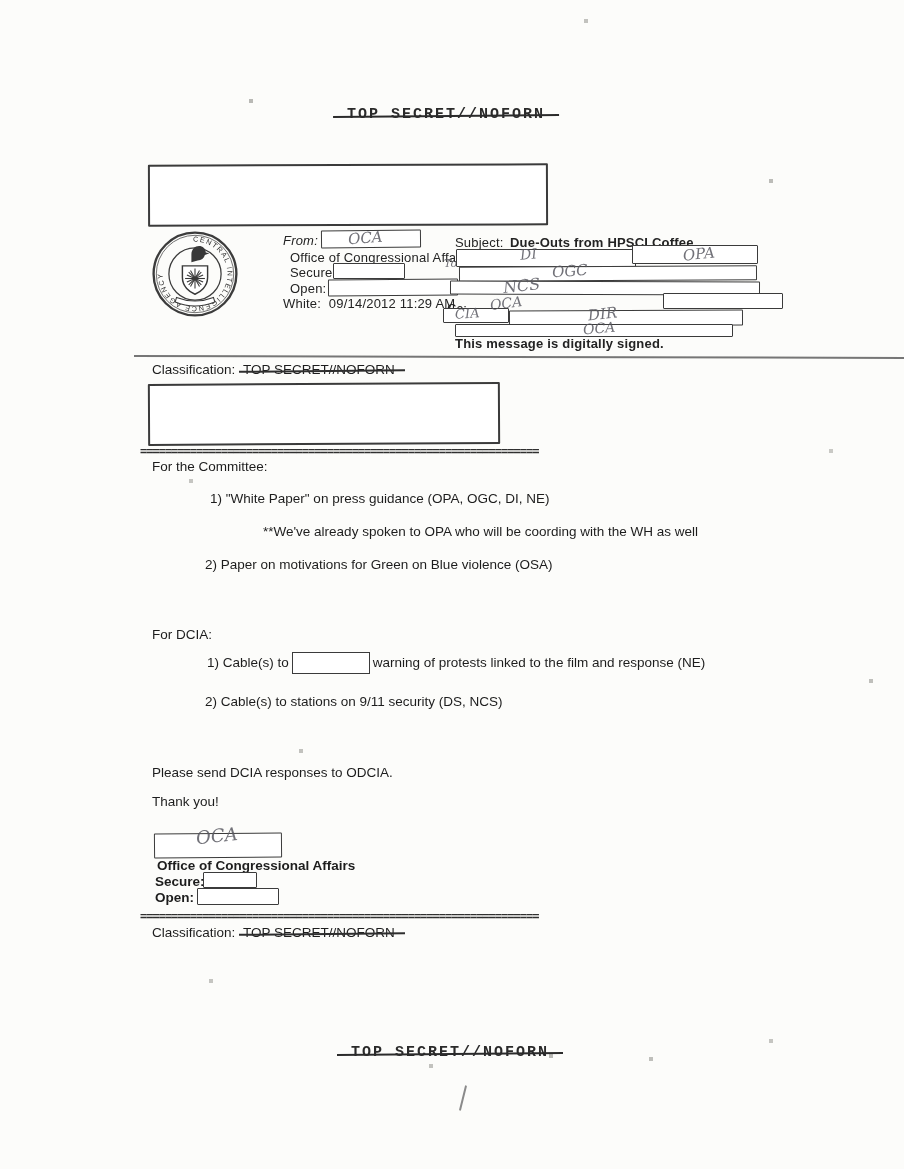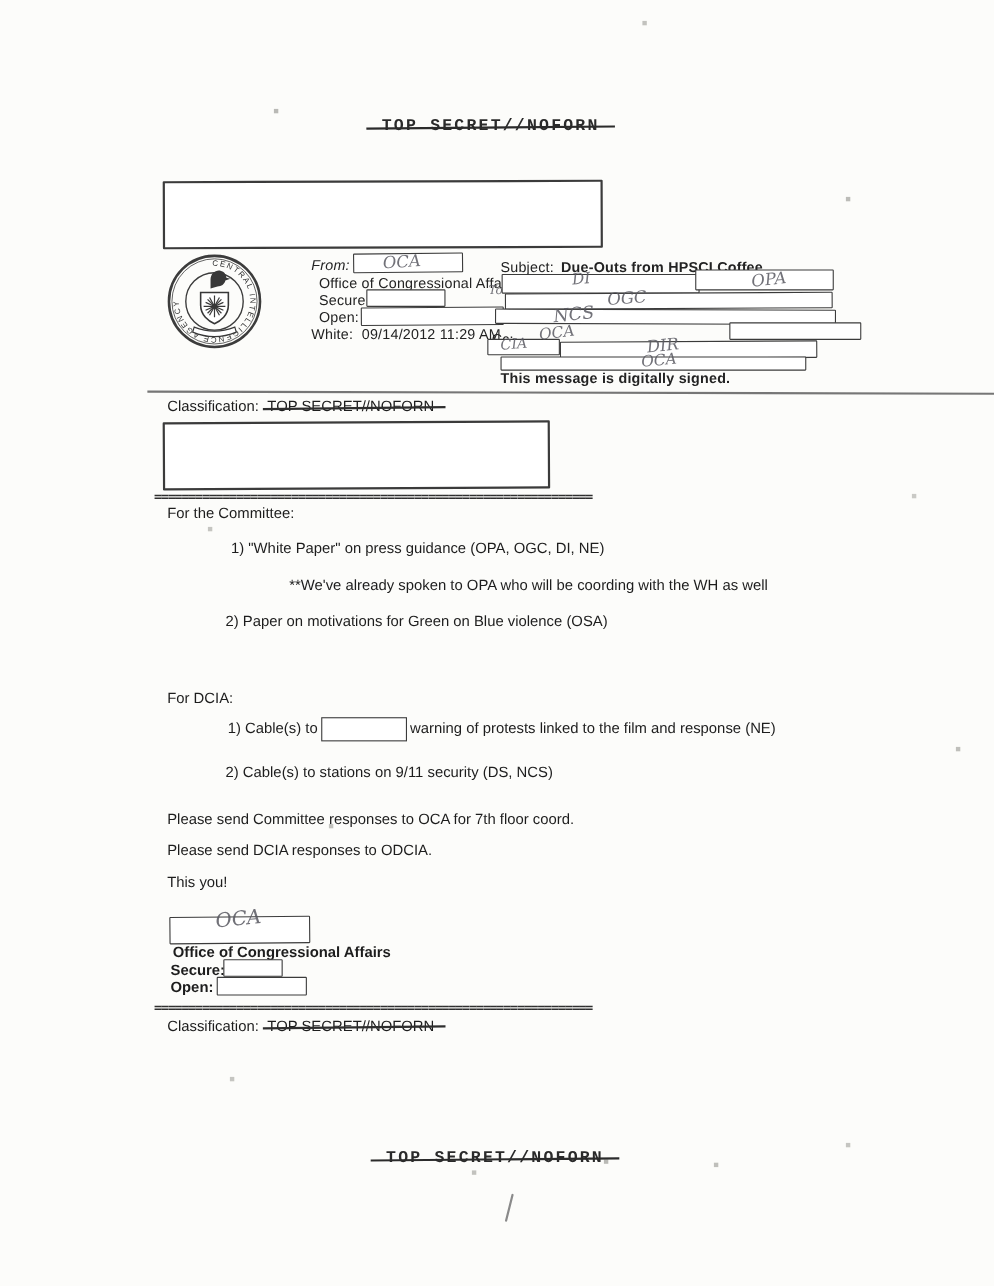--- a/index.html
+++ b/index.html
@@ -159,23 +159,22 @@
   <div class="abs body-line" style="left:210px; top:491px;">1) "White Paper" on press guidance (OPA, OGC, DI, NE)</div>
   <div class="abs body-line" style="left:263px; top:524px;">**We've already spoken to OPA who will be coording with the WH as well</div>
   <div class="abs body-line" style="left:205px; top:557px;text-align:center;">2)  Paper on motivations for Green on Blue violence (OSA)</div>
 
   <div class="abs body-line" style="left:152px; top:627px;">For DCIA:</div>
   <div class="abs body-line" style="left:207px; top:652px;">
     <span>1) Cable(s) to</span><span class="inline-redact"></span><span>warning of protests linked to the film and response (NE)</span>
   </div>
   <div class="abs body-line" style="left:205px; top:694px;text-align:center;">2) Cable(s) to stations on 9/11 security (DS, NCS)</div>
 
-  <div class="abs body-line" style="left:152px; top:737px;">Please send Committee responses to OCA for 7th floor coord.</div>
   <div class="abs body-line" style="left:152px; top:765px;">Please send DCIA responses to ODCIA.</div>
-  <div class="abs body-line" style="left:152px; top:794px;">This you!</div>
+  <div class="abs body-line" style="left:152px; top:794px;">Thank you!</div>
 
   <div class="redact thin" style="left:154px; top:833px; width:128px; height:25px; transform:rotate(-0.5deg);"></div>
   <div class="abs hw" style="left:196px; top:825px; font-size:18px; transform:rotate(-6deg);">OCA</div>
   <div class="abs body-line" style="left:157px; top:858px; font-weight:700;">Office of Congressional Affairs</div>
   <div class="abs body-line" style="left:155px; top:874px; font-weight:700;">Secure:</div>
   <div class="redact thin" style="left:203px; top:872px; width:54px; height:16px;"></div>
   <div class="abs body-line" style="left:155px; top:890px; font-weight:700;">Open:</div>
   <div class="redact thin" style="left:197px; top:888px; width:82px; height:17px;"></div>
 
   <div class="abs divider" style="left:140px; top:909px;">================================================================</div>

